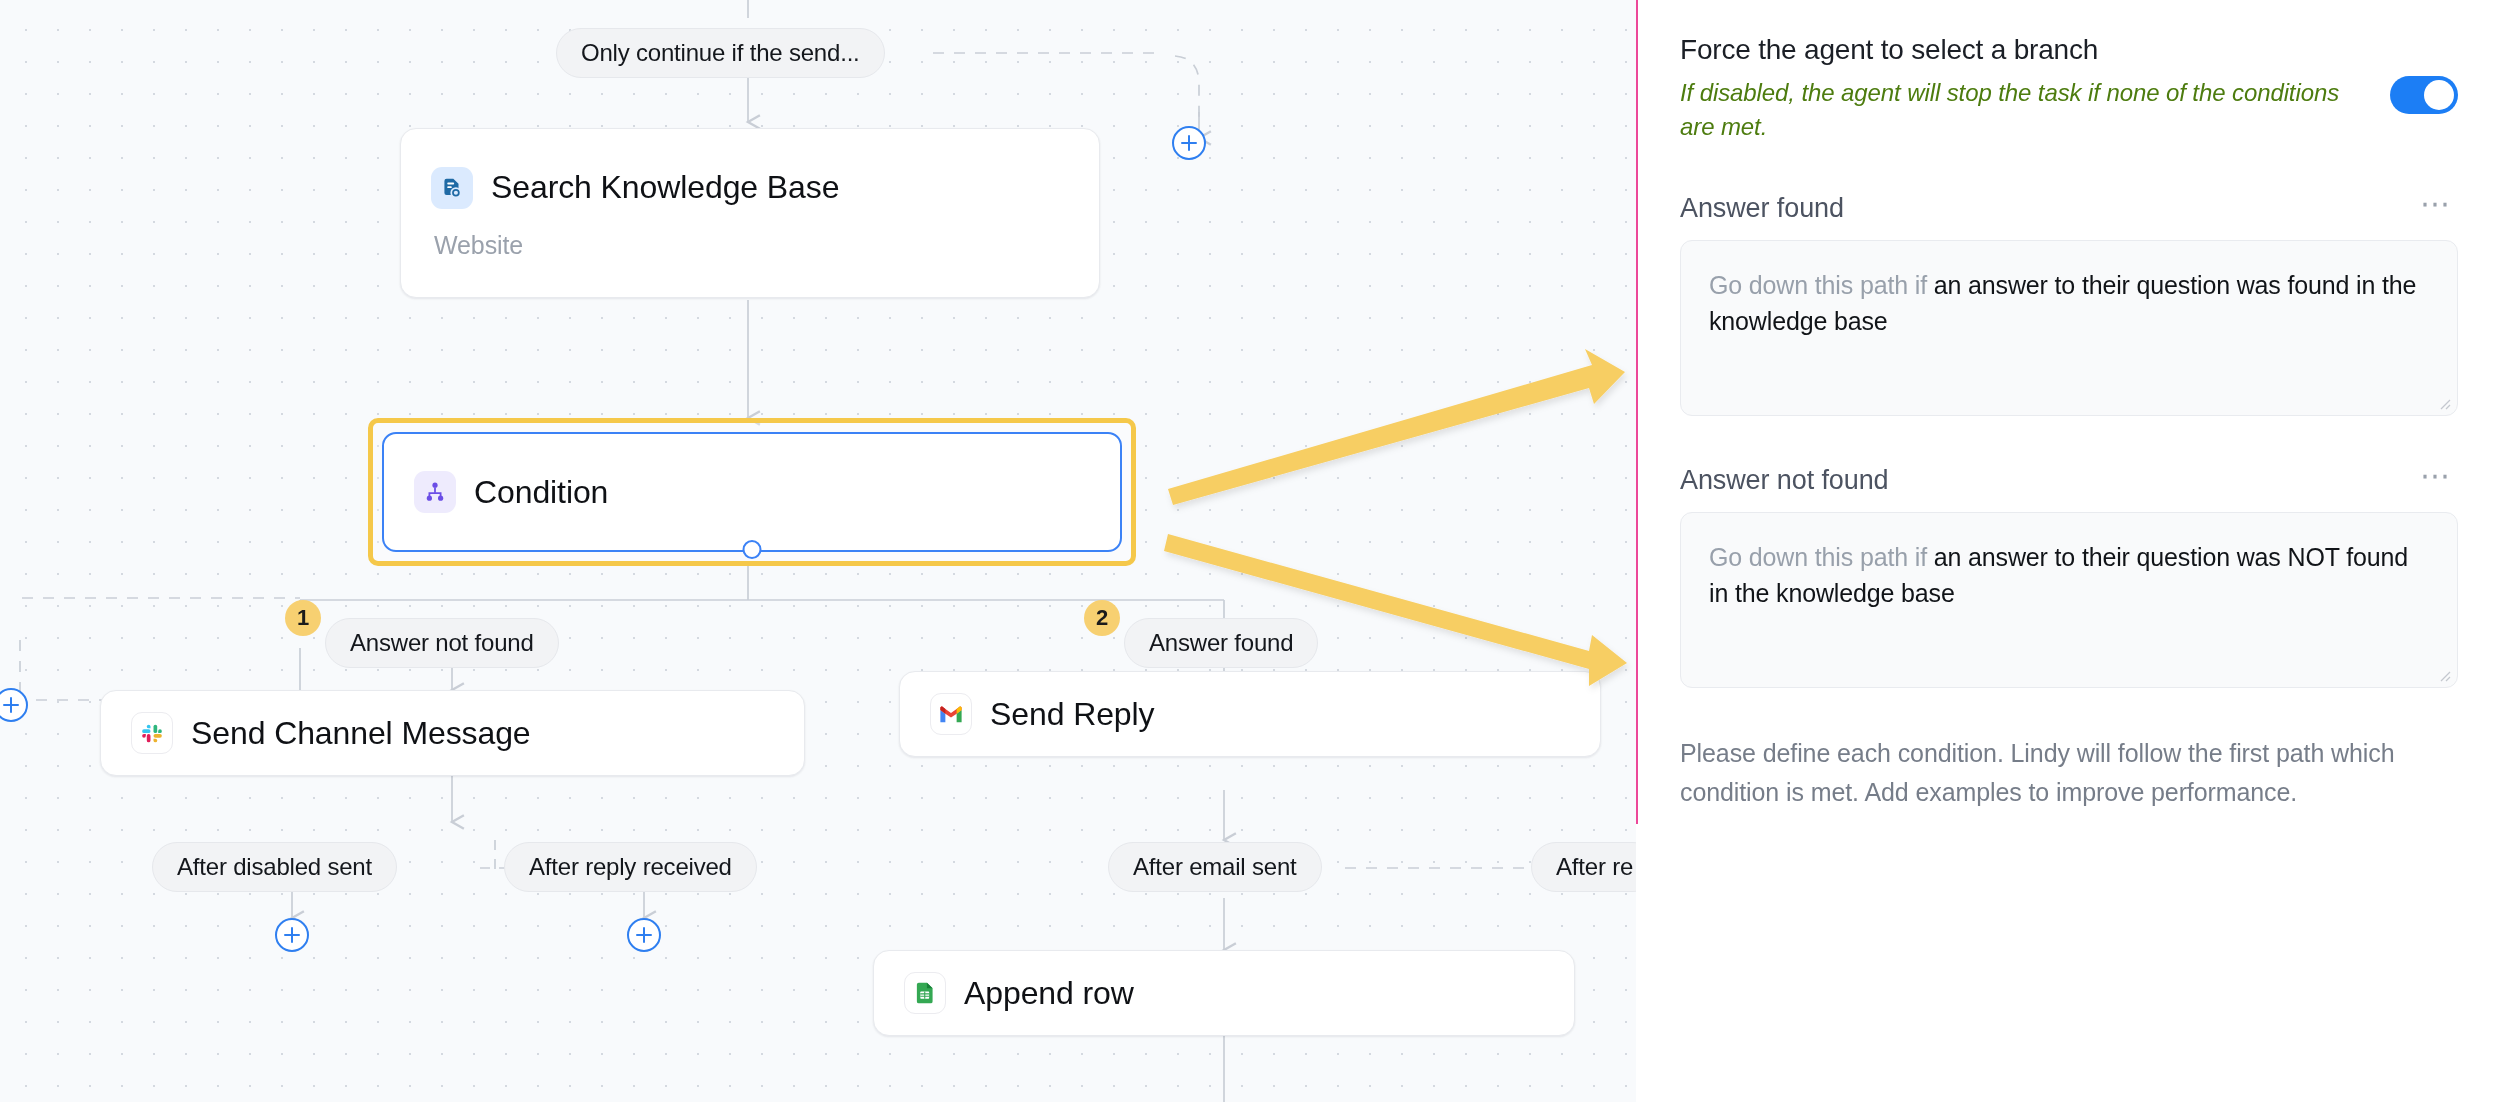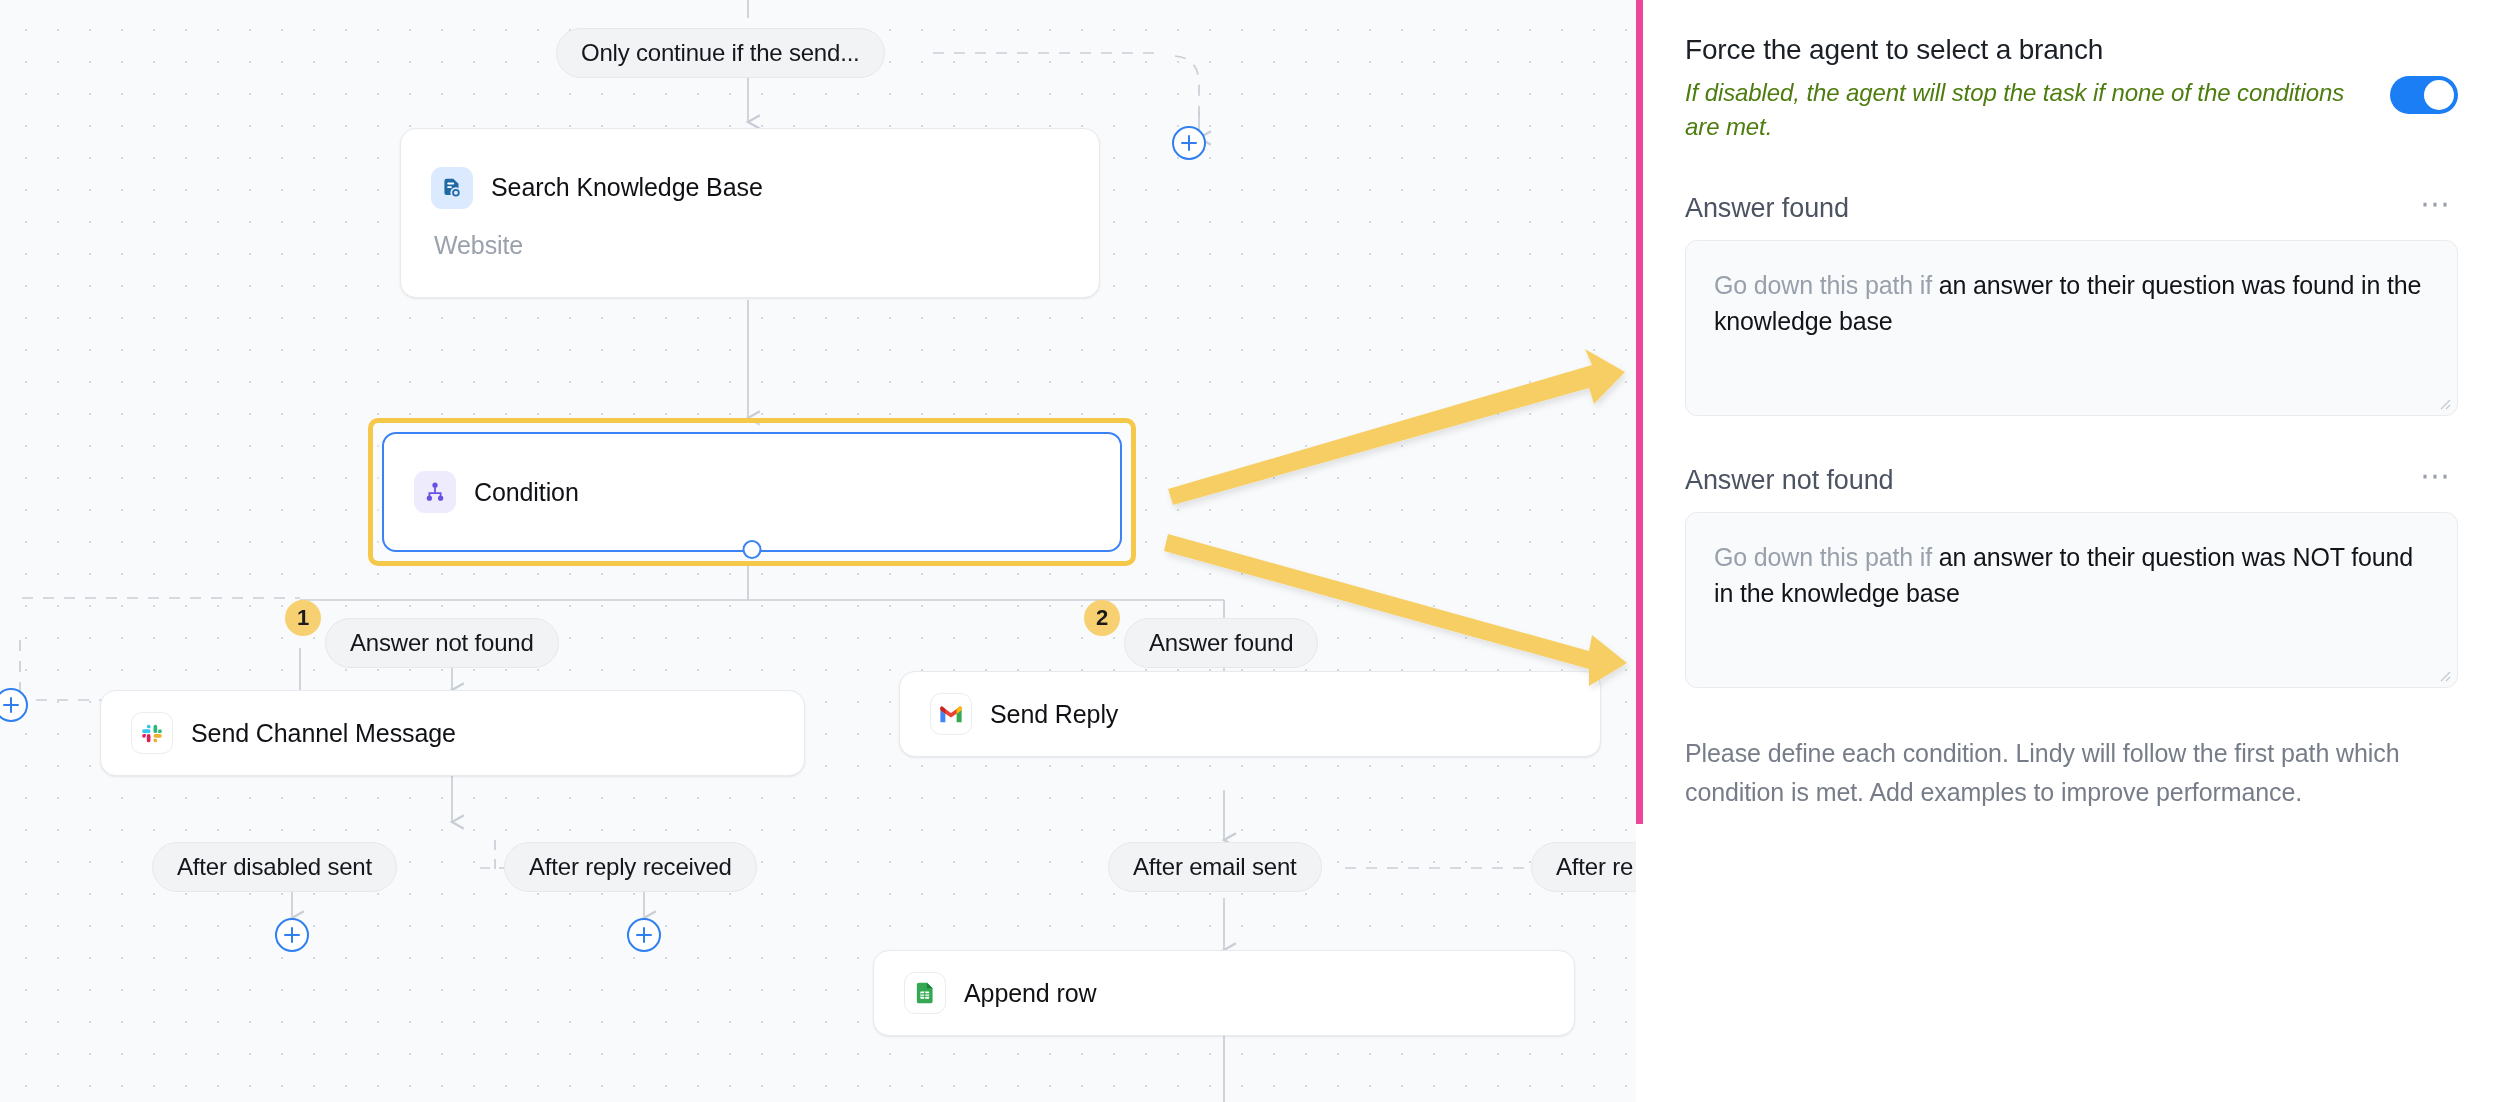--- a/index.html
+++ b/index.html
@@ -42,21 +42,21 @@
     border: 1px solid #e8eaee;
     border-radius: 16px;
     box-shadow: 0 1px 2px rgba(16,24,40,.05), 0 1px 3px rgba(16,24,40,.04);
     display: flex;
     flex-direction: column;
     justify-content: center;
     padding: 0 30px;
   }
   .node-row { display: flex; align-items: center; gap: 18px; }
   .node-title {
-    font-size: 25px;
+    font-size: 32px;
     color: #0f1115;
     letter-spacing: -0.1px;
     white-space: nowrap;
   }
   .node-sub {
     font-size: 25px;
     color: #9aa1ac;
     margin-top: 22px;
     margin-left: 3px;
     letter-spacing: -0.1px;
@@ -148,21 +148,21 @@
 
   
   .annot { position: absolute; inset: 0; pointer-events: none; z-index: 8; }
 
   
   .panel {
     position: relative;
     width: 860px;
     height: 824px;
     background: #ffffff;
-    border-left: 7px solid #ec4899;
+    border-left: 2px solid #ec4899;
     padding: 30px 38px 0 42px;
     z-index: 10;
     overflow: hidden;
   }
 
   .force-row {
     display: flex;
     align-items: flex-start;
     justify-content: space-between;
     gap: 24px;

